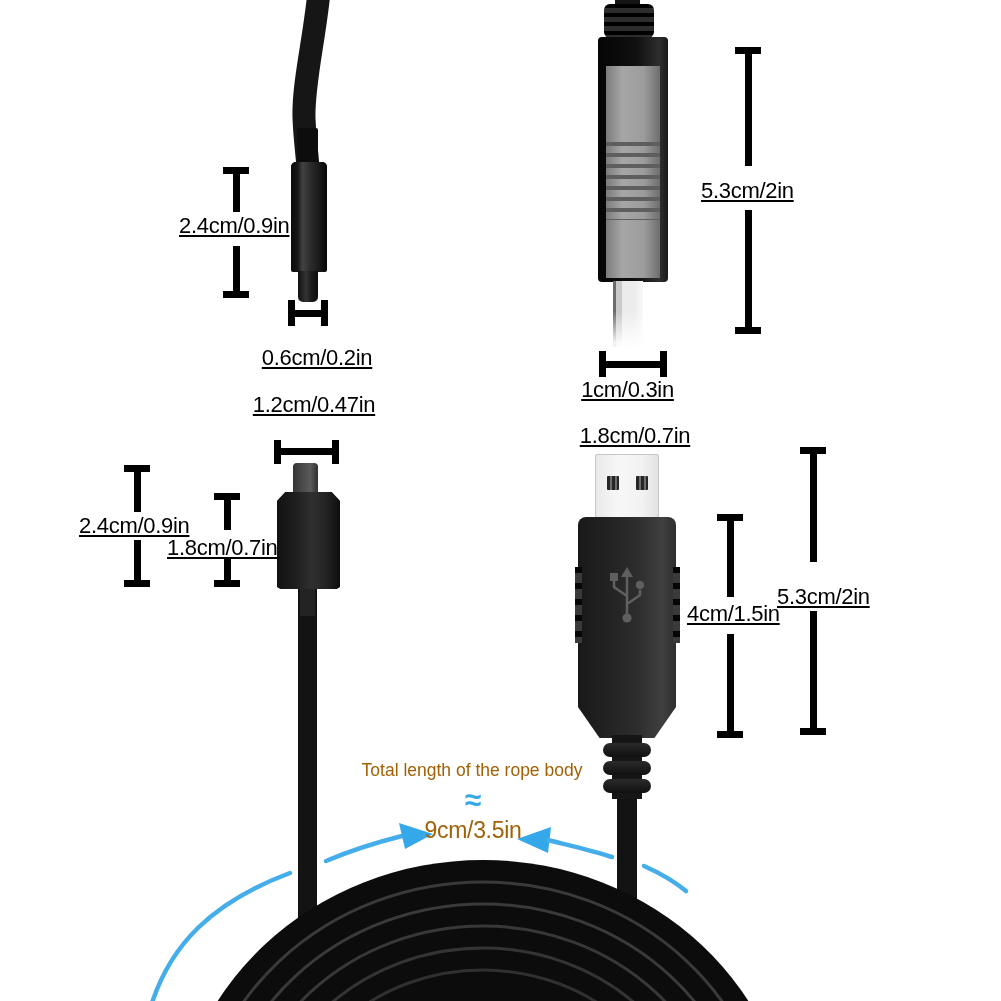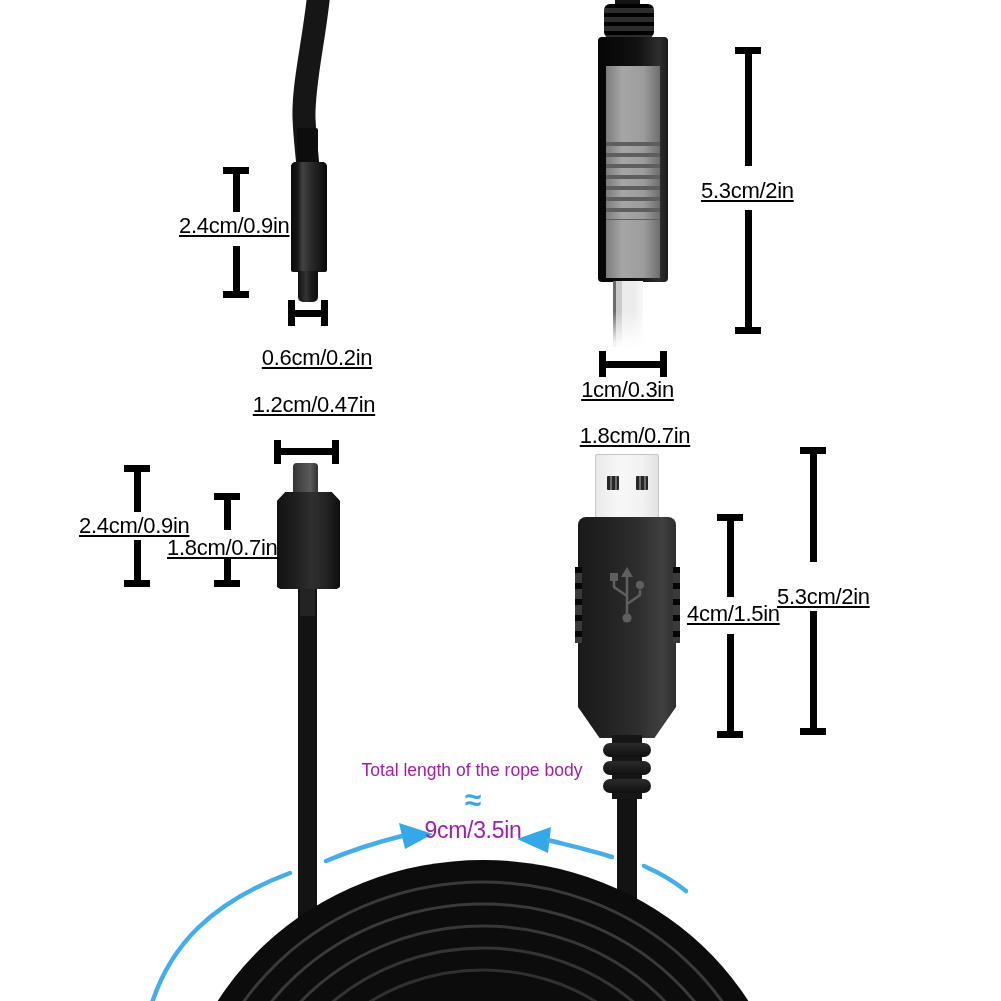--- a/index.html
+++ b/index.html
@@ -47,21 +47,21 @@
     background:repeating-linear-gradient(90deg,#262626 0 3px,#6e6e6e 3px 5px),#2a2a2a;}
   .ua-body{left:578px;top:517px;width:98px;height:221px;border-radius:8px 8px 0 0;
     clip-path:polygon(0 0,100% 0,100% 86%,78% 100%,22% 100%,0 86%);
     background:linear-gradient(90deg,#191919 0%,#222 30%,#2d2d2d 60%,#404040 86%,#2e2e2e 100%);}
   .ua-rib{top:567px;width:7px;height:76px;z-index:2;
     background:repeating-linear-gradient(180deg,#060606 0 6px,#3a3a3a 6px 16px);}
   .ua-neck{left:612px;top:735px;width:30px;height:64px;background:#161616;}
   .ua-bulge{left:603px;width:48px;height:14px;border-radius:7px;
     background:linear-gradient(180deg,#2b2b2b,#101010);}
 
-  .caption{position:absolute;z-index:4;color:#a21caf;}
+  .caption{position:absolute;z-index:4;color:#a16207;}
 </style>
 </head>
 <body>
 
 <div class="stage">
 
   <svg id="art" width="1001" height="1001" viewBox="0 0 1001 1001">
 
     <g>
       <path d="M 151 1006 C 170 945, 212 902, 290 873" fill="none" stroke="#45aeea" stroke-width="4.5" stroke-linecap="round"></path>

